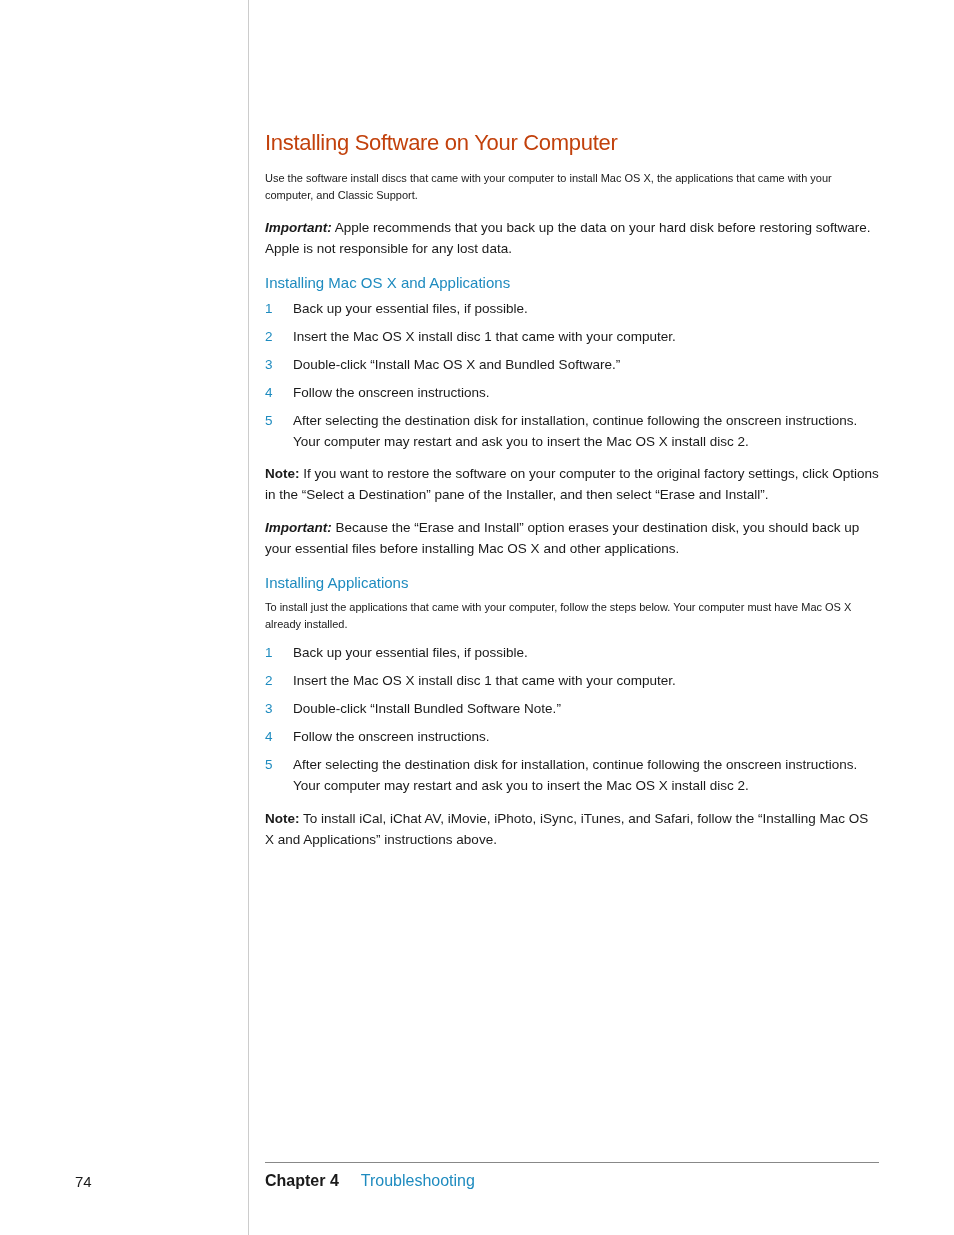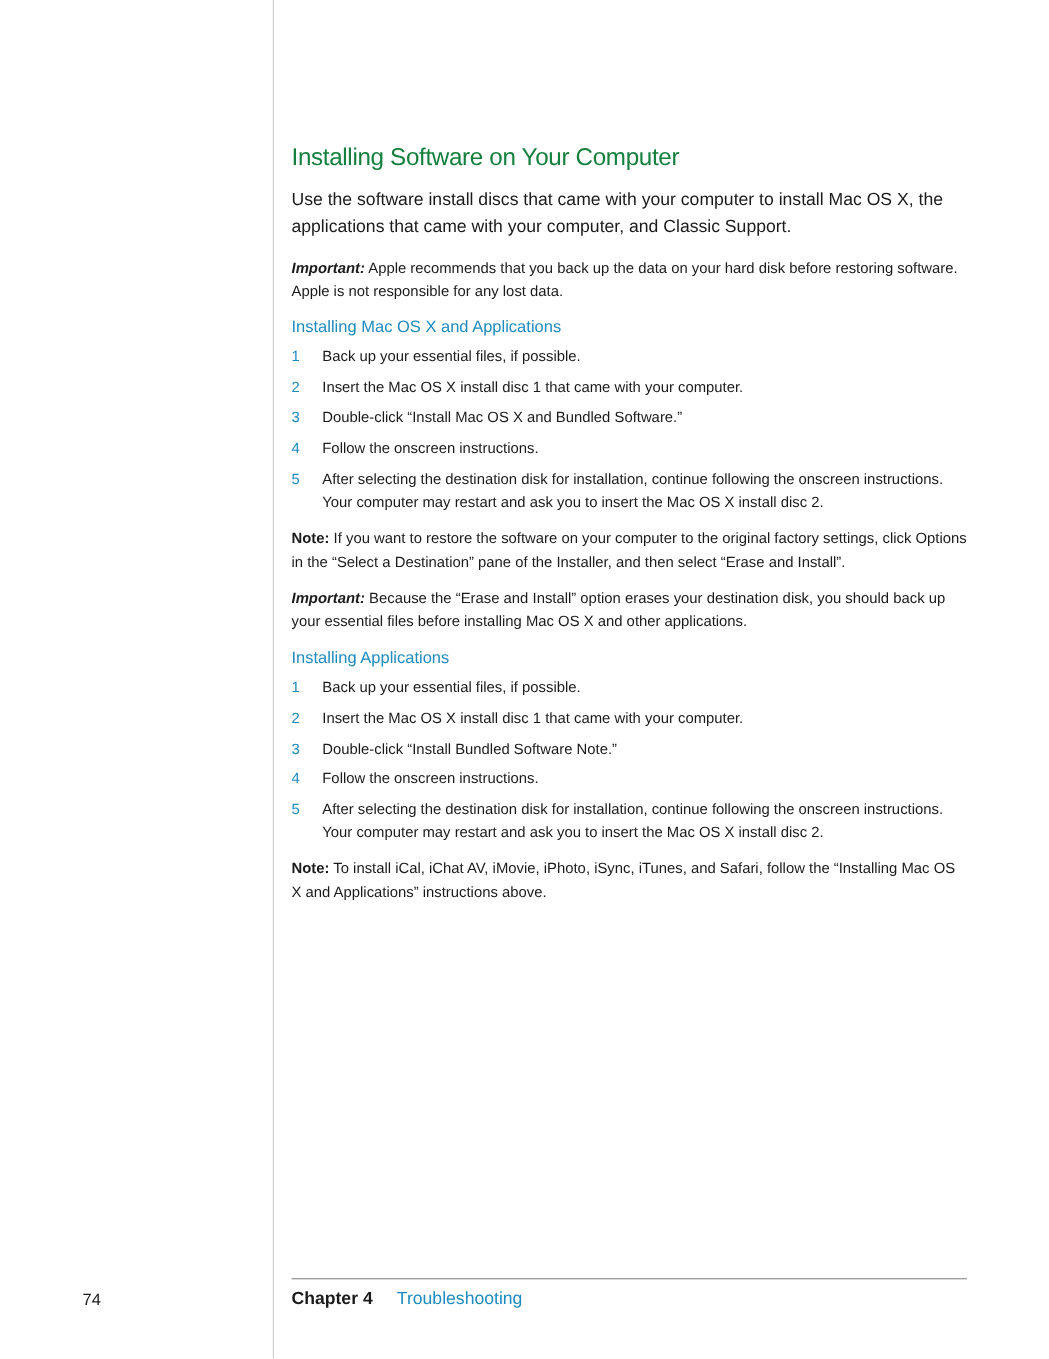--- a/index.html
+++ b/index.html
@@ -29,35 +29,35 @@
     .content-area {
       margin-left: 265px;
       margin-right: 75px;
       padding-top: 130px;
       padding-bottom: 100px;
     }
 
     h1.page-title {
       font-size: 22px;
       font-weight: 300;
-      color: #15803d;
+      color: #c2410c;
       margin-bottom: 14px;
       letter-spacing: -0.3px;
     }
 
     h2.section-title {
       font-size: 15px;
       font-weight: 500;
       color: #1e8bbf;
       margin-top: 12px;
       margin-bottom: 8px;
     }
 
     p {
-      font-size: 16px;
+      font-size: 11px;
       line-height: 1.55;
       color: #1a1a1a;
       margin-bottom: 10px;
     }
 
     .intro-text {
       margin-bottom: 14px;
     }
 
     .important-block {
@@ -211,20 +211,21 @@
     </div>
 
     <div class="important-block">
       <p>
         <span class="important-label">Important:</span><span> Because the “Erase and Install” option erases your destination disk, you should back up your essential files before installing Mac OS X and other applications.</span>
       </p>
     </div>
 
     <h2 class="section-title">Installing Applications</h2>
 
+    <p>To install just the applications that came with your computer, follow the steps below. Your computer must have Mac OS X already installed.</p>
 
     <ol class="steps">
       <li>
         <span class="step-num">1</span>
         <span class="step-text">Back up your essential files, if possible.</span>
       </li>
       <li>
         <span class="step-num">2</span>
         <span class="step-text">Insert the Mac OS X install disc 1 that came with your computer.</span>
       </li>

